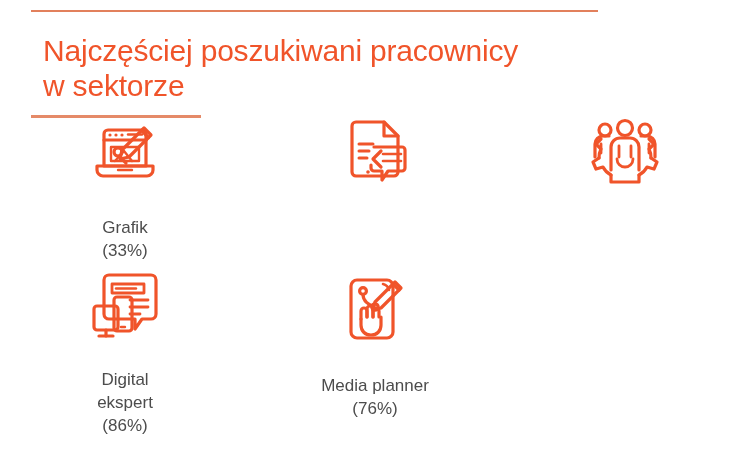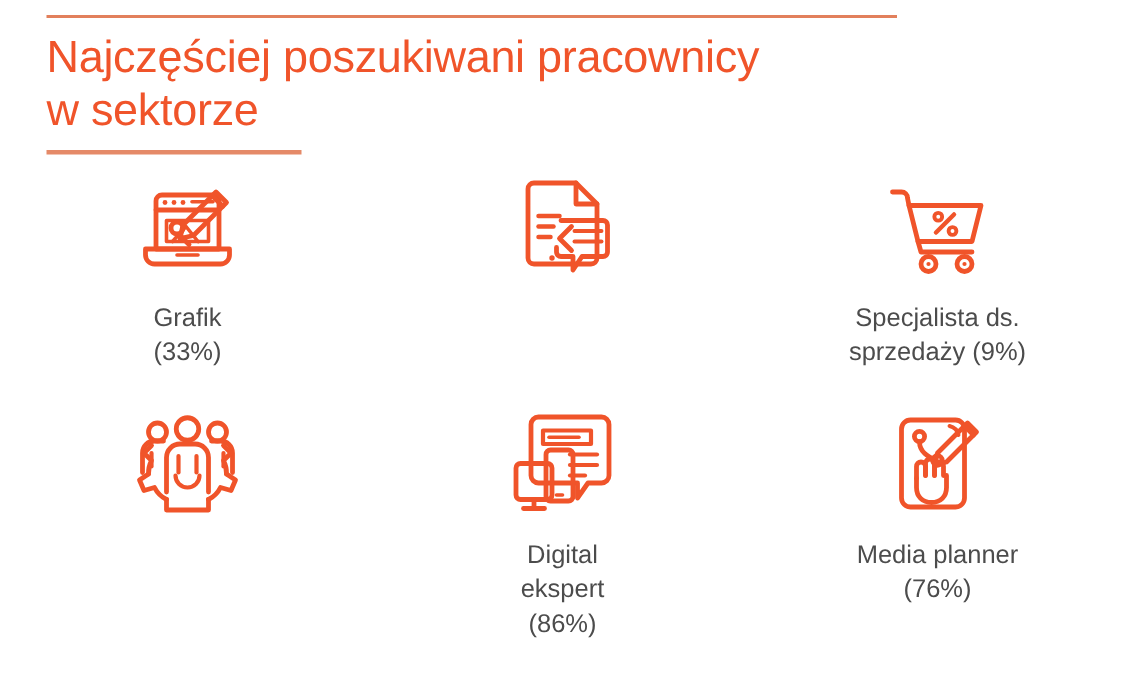--- a/index.html
+++ b/index.html
@@ -21,21 +21,21 @@
     left: 31px;
     top: 10px;
     width: 590px;
   }
   .rule-top {
     width: 567px;
     height: 2px;
     background: #e2805c;
   }
   .title {
-    margin: 0;
+    margin: 12px;
     padding: 9px 0 0 0;
     color: #f0542a;
     font-size: 30px;
     line-height: 35px;
     font-weight: 400;
     letter-spacing: -0.2px;
     white-space: pre-line;
   }
   .rule-bottom {
     width: 170px;
@@ -62,21 +62,21 @@
   .icon-wrap {
     height: 78px;
     display: flex;
     align-items: center;
     justify-content: center;
   }
   .icon-wrap svg {
     display: block;
   }
   .caption {
-    margin-top: 10px;
+    margin-top: 26px;
     color: #4c4c4c;
     font-size: 17px;
     line-height: 23px;
     text-align: center;
     white-space: pre-line;
     max-width: 200px;
   }
 </style>
 </head>
 <body>
@@ -132,43 +132,20 @@
         <path d="M45 40h18" stroke-width="2.6"></path>
         <path d="M45 47h18" stroke-width="2.6"></path>
 
         <path d="M43 37l-8 8 8 8"></path>
 
         <circle cx="30" cy="58" r="1.8" fill="#f0542a" stroke="none"></circle>
       </svg>
     </div>
   </div>
 
-  <div class="cell">
-    <div class="icon-wrap">
-      <svg width="76" height="70" viewBox="0 0 76 70" fill="none" stroke="#f0542a" stroke-width="3.2" stroke-linecap="round" stroke-linejoin="round">
-
-        <path d="M8 12h6a4 4 0 0 1 4 4l1 5"></path>
-
-        <path d="M19 21h48l-6 24H25z"></path>
-
-        <path d="M25 45l2 7h34"></path>
-
-        <circle cx="32" cy="60" r="5"></circle>
-        <circle cx="56" cy="60" r="5"></circle>
-        <circle cx="32" cy="60" r="1.4" fill="#f0542a" stroke="none"></circle>
-        <circle cx="56" cy="60" r="1.4" fill="#f0542a" stroke="none"></circle>
-
-        <path d="M49 27L37 39" stroke-width="3"></path>
-        <circle cx="38.5" cy="28.5" r="2.6" stroke-width="2.6"></circle>
-        <circle cx="48" cy="38" r="2.6" stroke-width="2.6"></circle>
-      </svg>
-    </div>
-    <div class="caption">Specjalista ds.
-sprzedaży (9%)</div>
-  </div>
 
   <div class="cell">
     <div class="icon-wrap">
       <svg width="78" height="72" viewBox="0 0 78 72" fill="none" stroke="#f0542a" stroke-width="3.2" stroke-linecap="round" stroke-linejoin="round">
 
         <circle cx="19" cy="15" r="6"></circle>
         <path d="M9 42V29a8 8 0 0 1 8-8h6"></path>
         <path d="M15 29v9" stroke-width="2.8"></path>
 
         <circle cx="59" cy="15" r="6"></circle>

